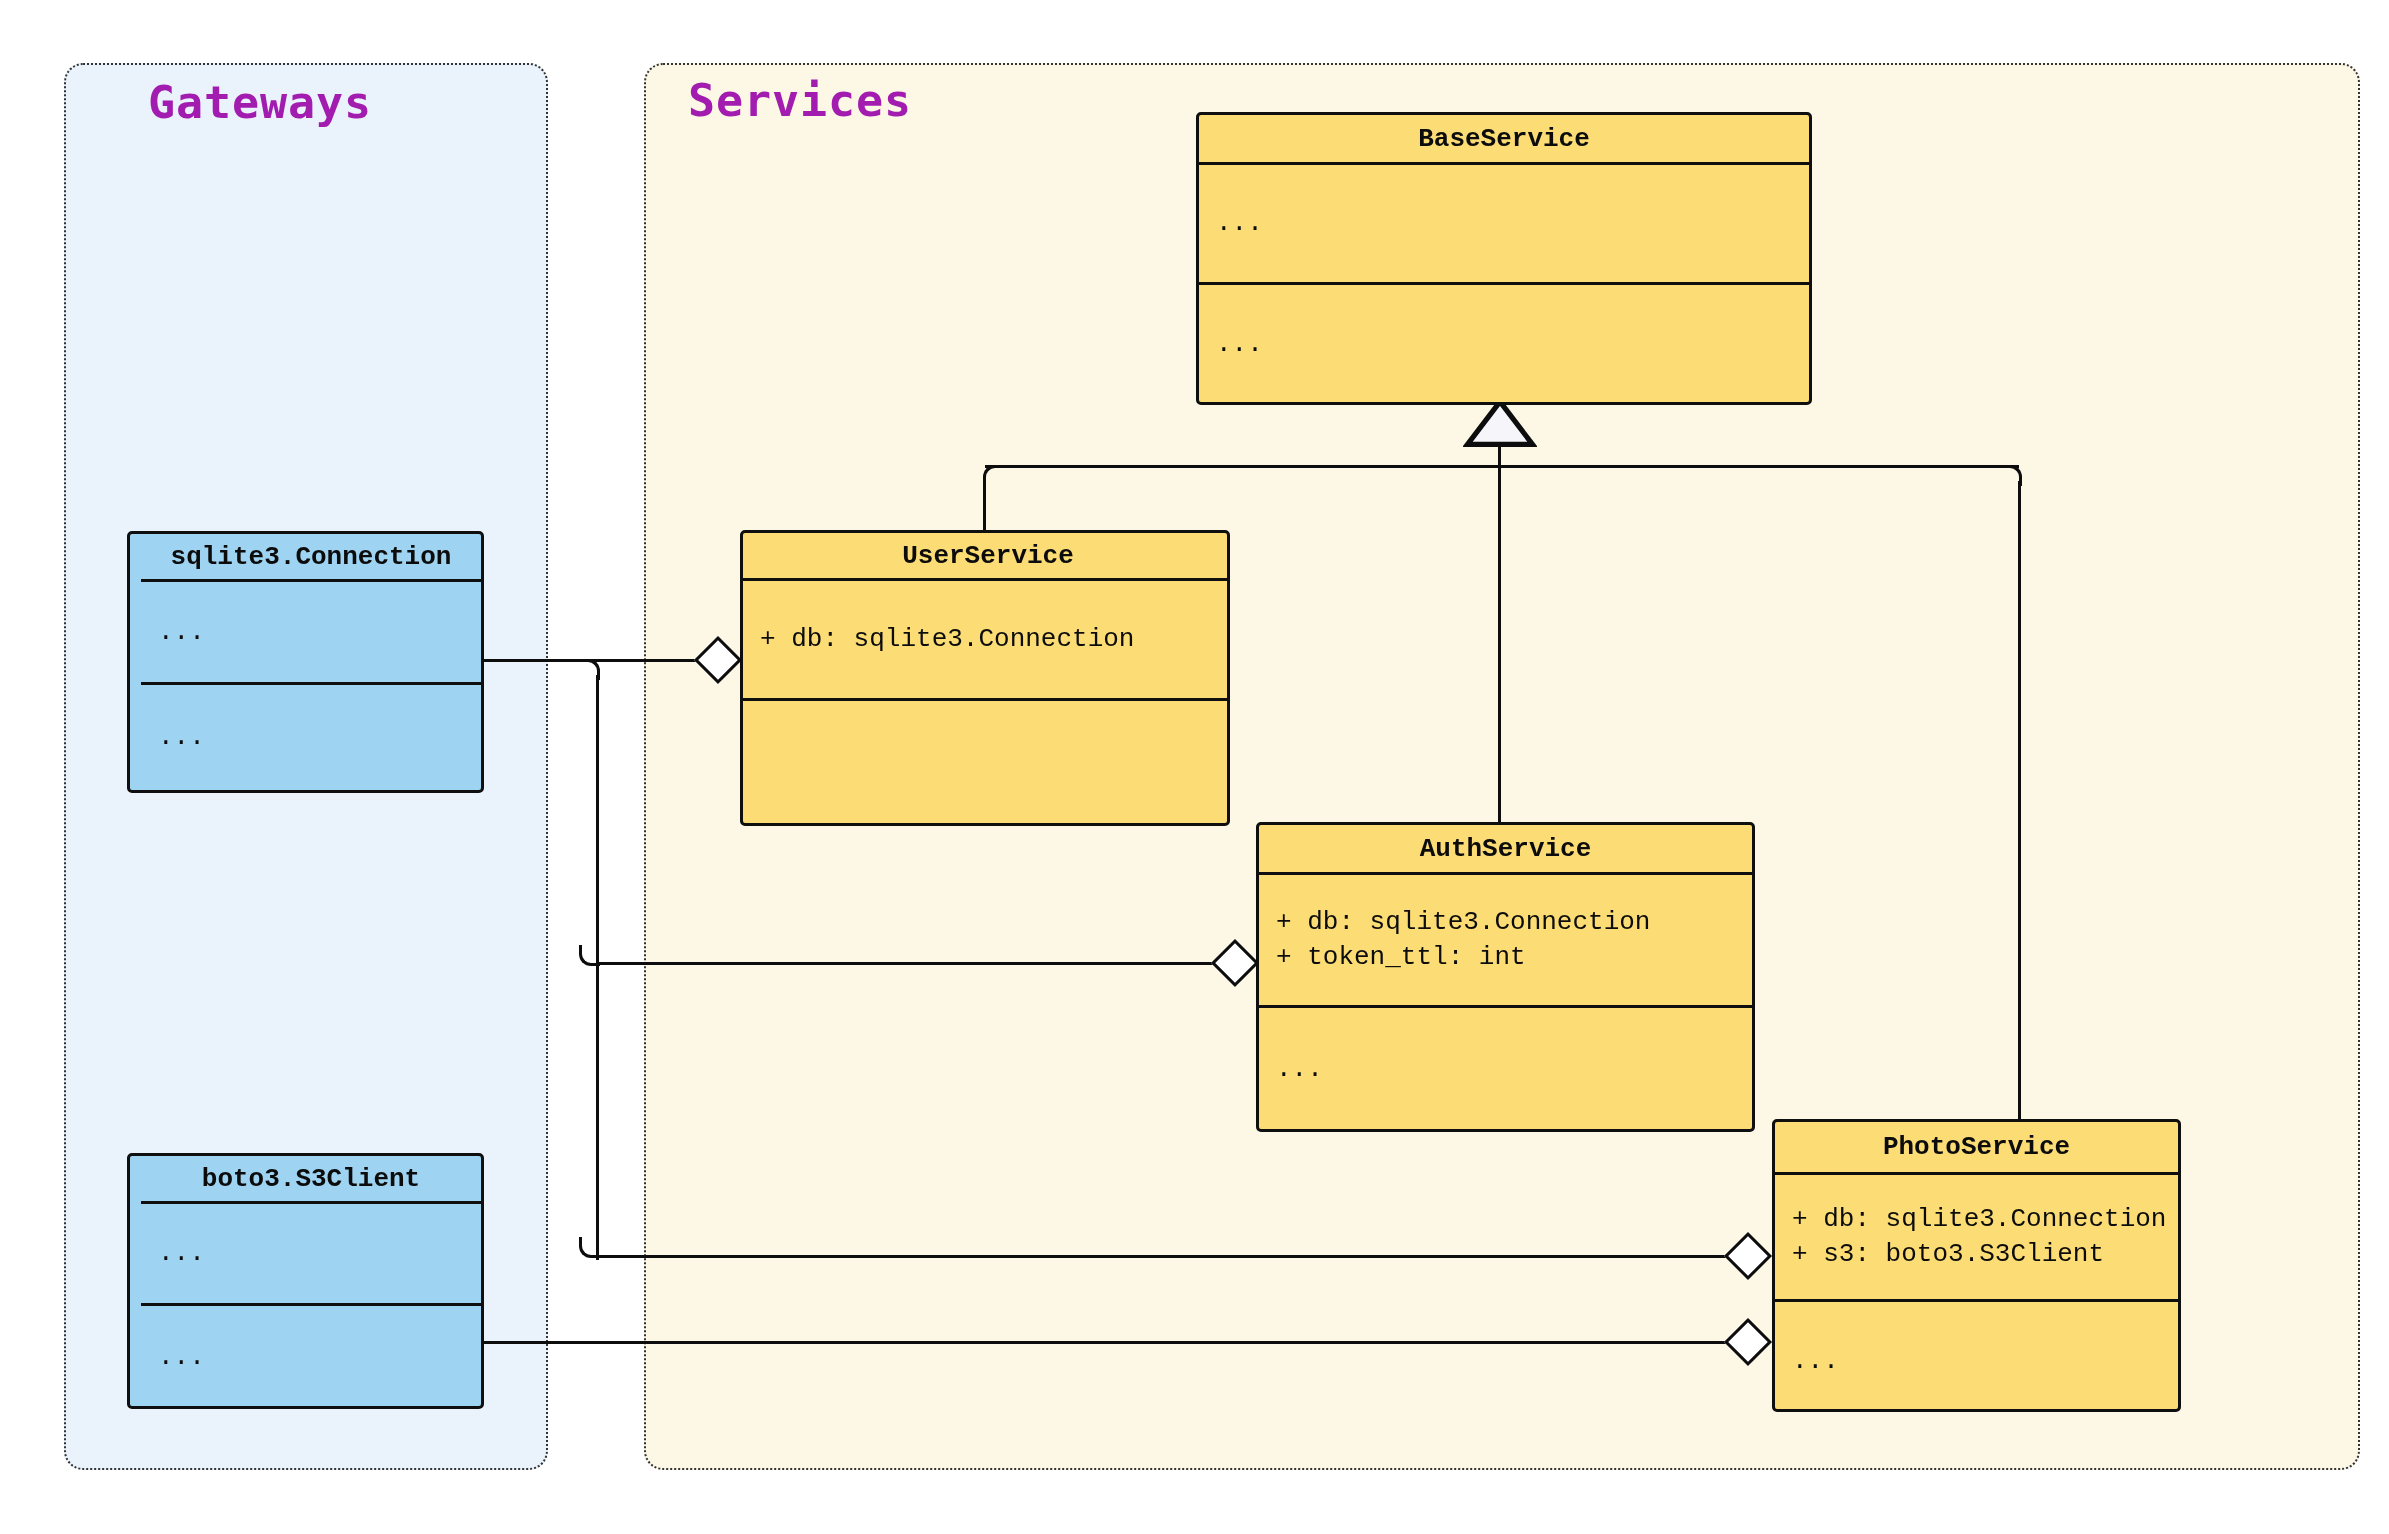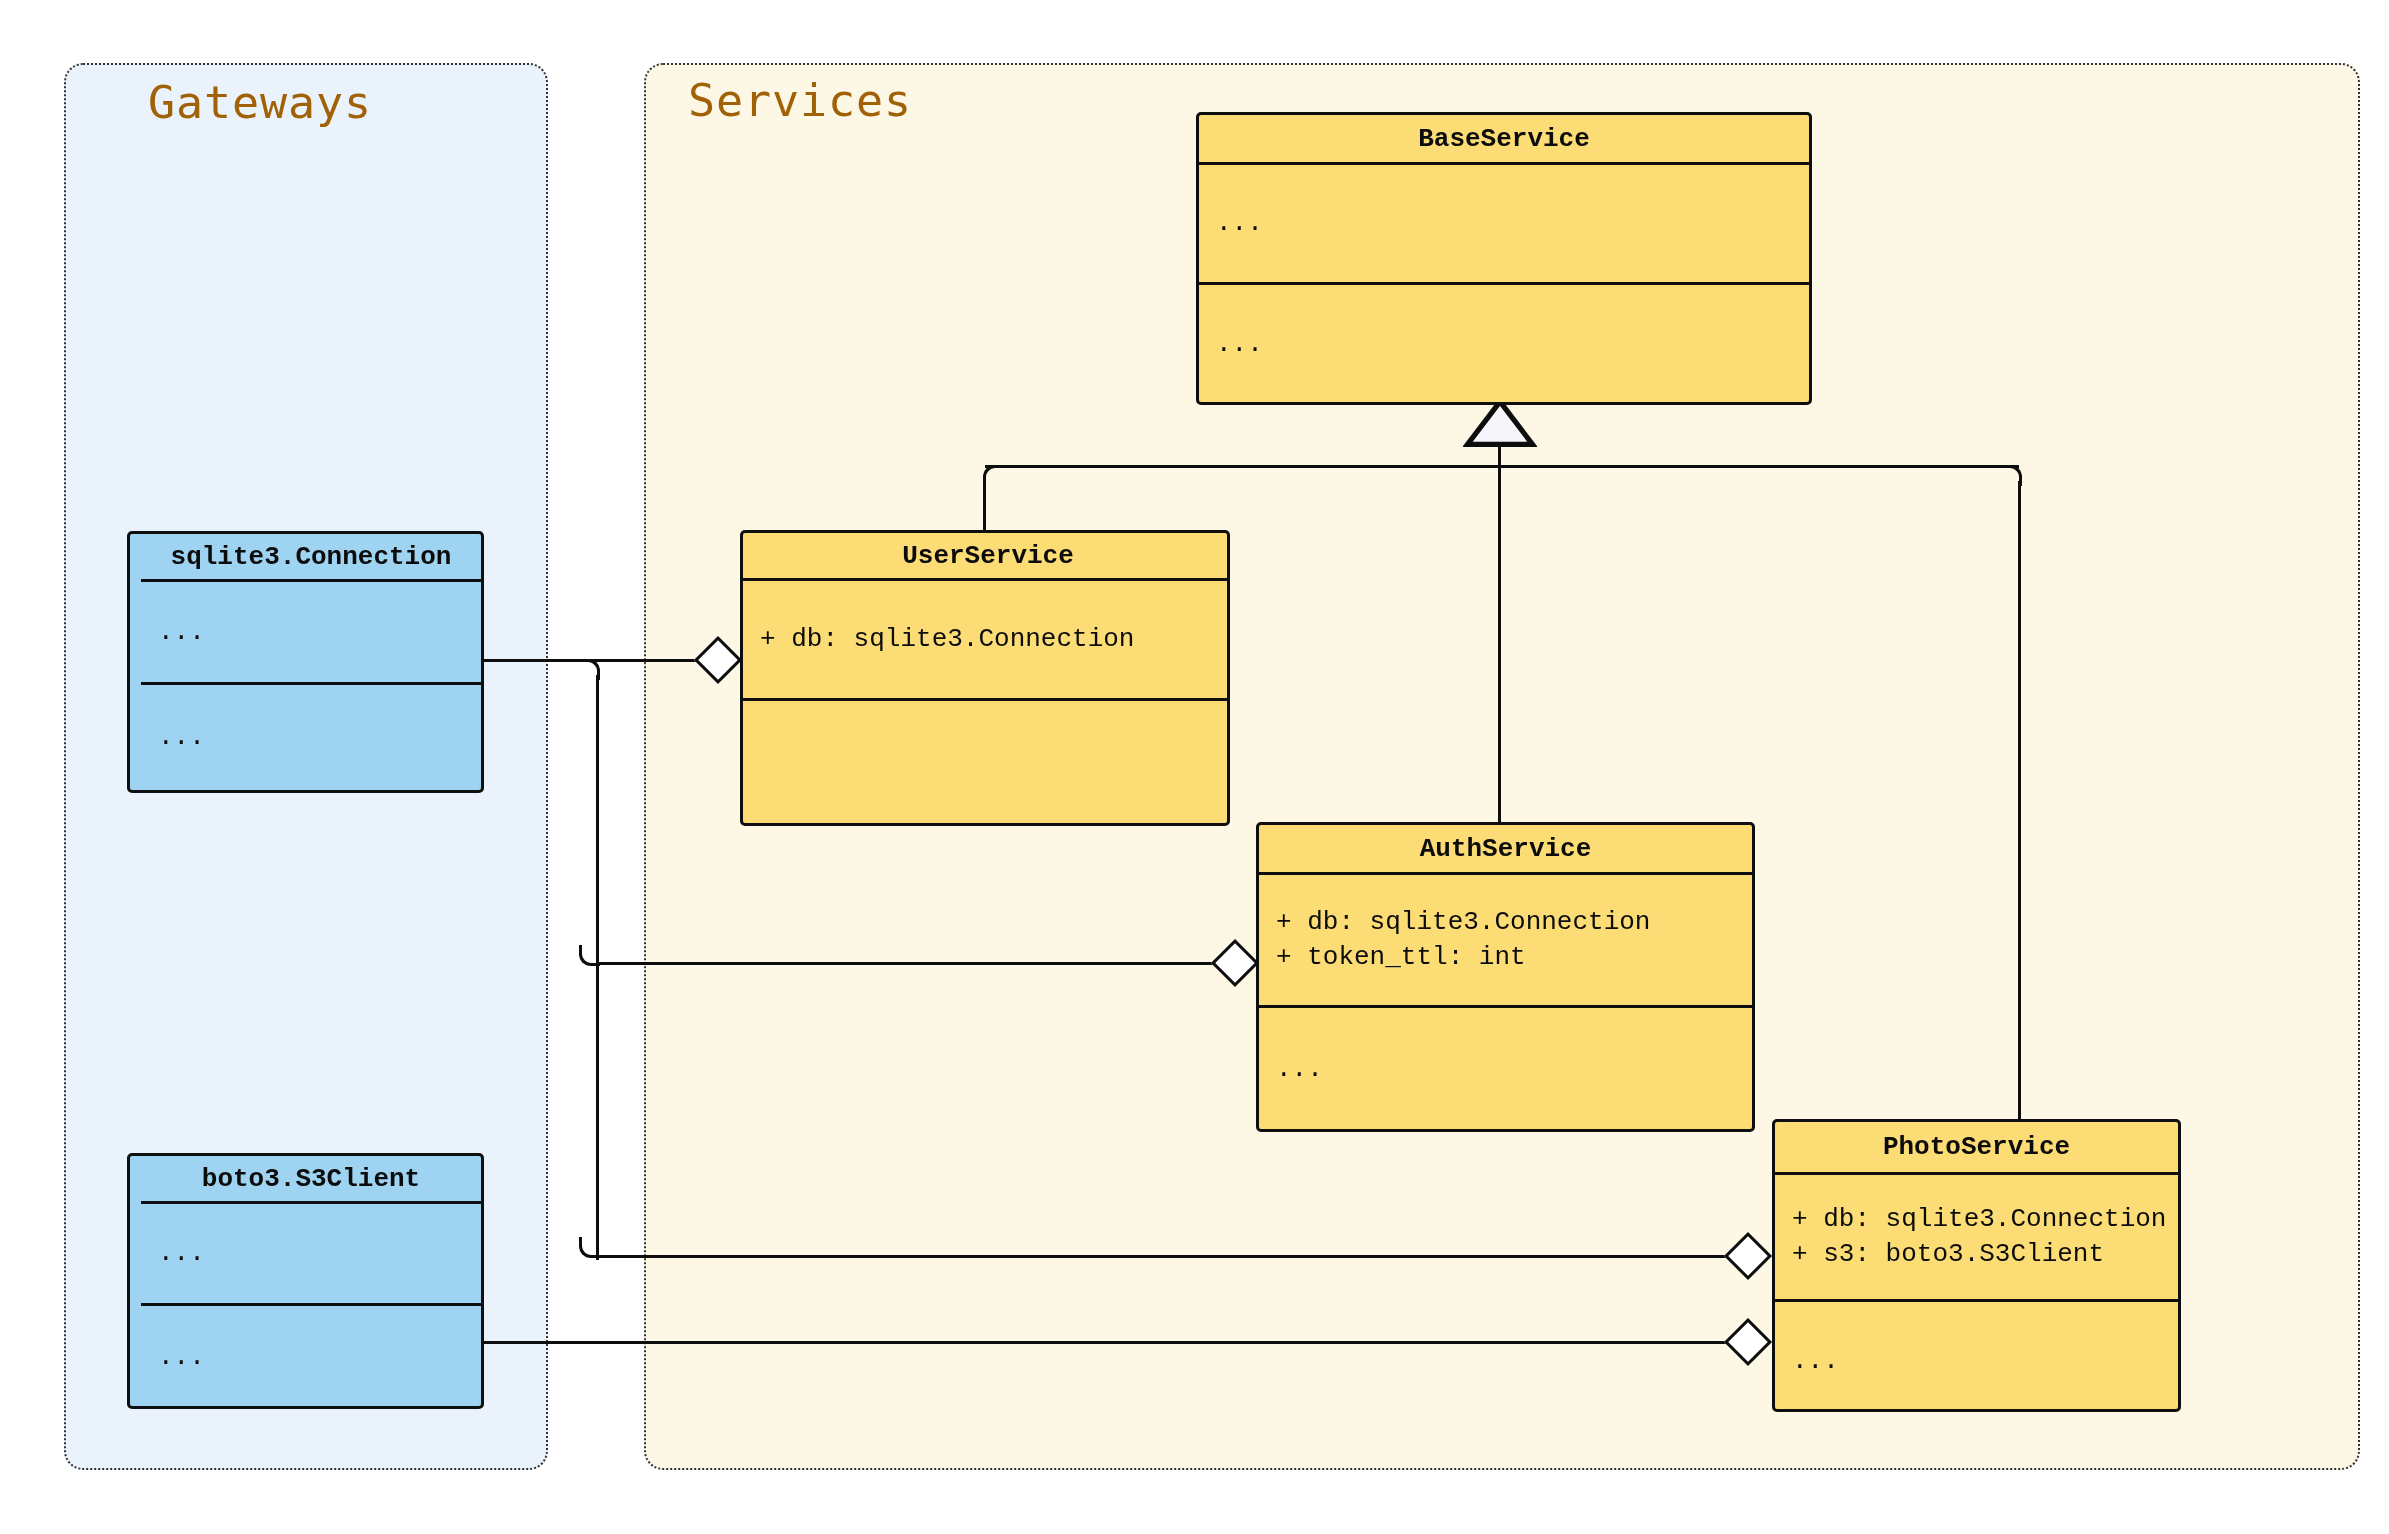--- a/index.html
+++ b/index.html
@@ -25,22 +25,22 @@
     left: 64px; top: 63px; width: 484px; height: 1407px;
     background: #eaf3fc;
   }
   #panel-services {
     left: 644px; top: 63px; width: 1716px; height: 1407px;
     background: #fdf7e5;
   }
   .panel-title {
     position: absolute;
     font-size: 45px;
-    font-weight: normal;
-    color: #a16207;
+    font-weight: bold;
+    color: #a21caf;
     letter-spacing: 0.9px;
     white-space: nowrap;
   }
   #title-gateways { left: 148px; top: 76px; }
   #title-services { left: 688px; top: 74px; text-align: center; }
 
   .umlbox {
     position: absolute;
     box-sizing: border-box;
     border: 3.4px solid #0f0f0f;

